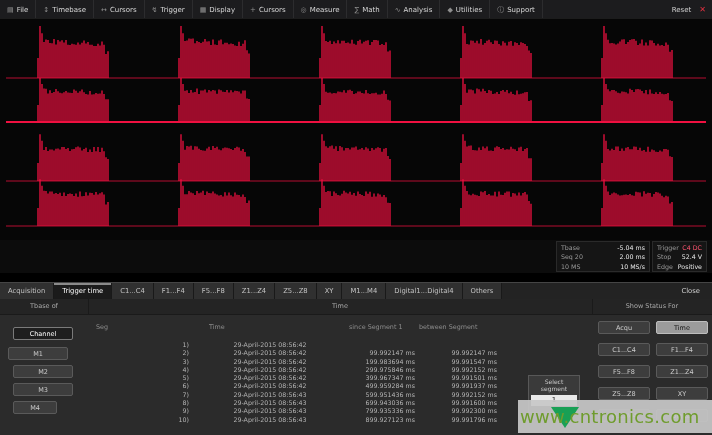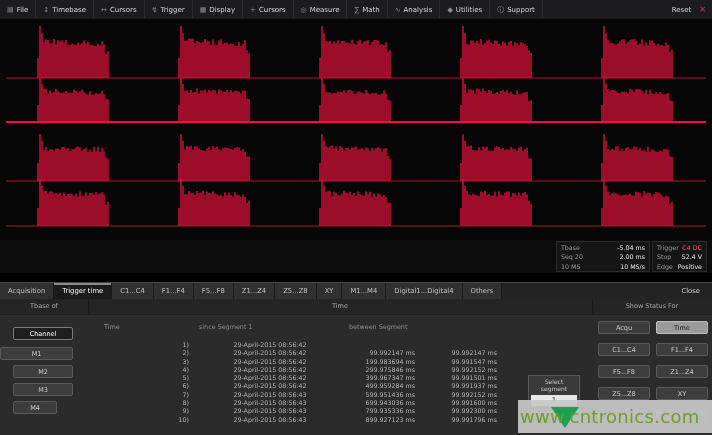--- a/index.html
+++ b/index.html
@@ -943,27 +943,28 @@
       <div class="tab">Others</div>
       <div class="close-btn">Close</div>
   </div>
   <div class="headstrip">
     <div class="hs-left">Tbase of</div>
     <div class="hs-center">Time</div>
     <div class="hs-right">Show Status For</div>
   </div>
   <div id="left-buttons">
       <div class="panel-btn sel-dark" style="left: 13px; top: 44px; width: 60px;">Channel</div>
-      <div class="panel-btn" style="left: 0; top: 64px; width: 73px;">M1</div>
+      <div class="panel-btn" style="left: 8px; top: 64px; width: 60px;">M1</div>
       <div class="panel-btn" style="left: 13px; top: 82px; width: 60px; text-align: center;">M2</div>
       <div class="panel-btn" style="left: 13px; top: 100px; width: 60px;">M3</div>
       <div class="panel-btn" style="left: 13px; top: 118px; width: 44px;">M4</div>
     </div>
   <div class="table">
     <div class="thead" id="thead">
+        <span class="h0">Seg</span>
         <span class="h1">Time</span>
         <span class="h2">since Segment 1</span>
         <span class="h3">between Segment</span>
       </div>
     <div class="tbody" id="tbody">
         <div class="trow">
           <span class="c-seg">1)</span>
           <span class="c-time">29-April-2015 08:56:42</span>
           <span class="c-since"></span>
           <span class="c-between"></span>

